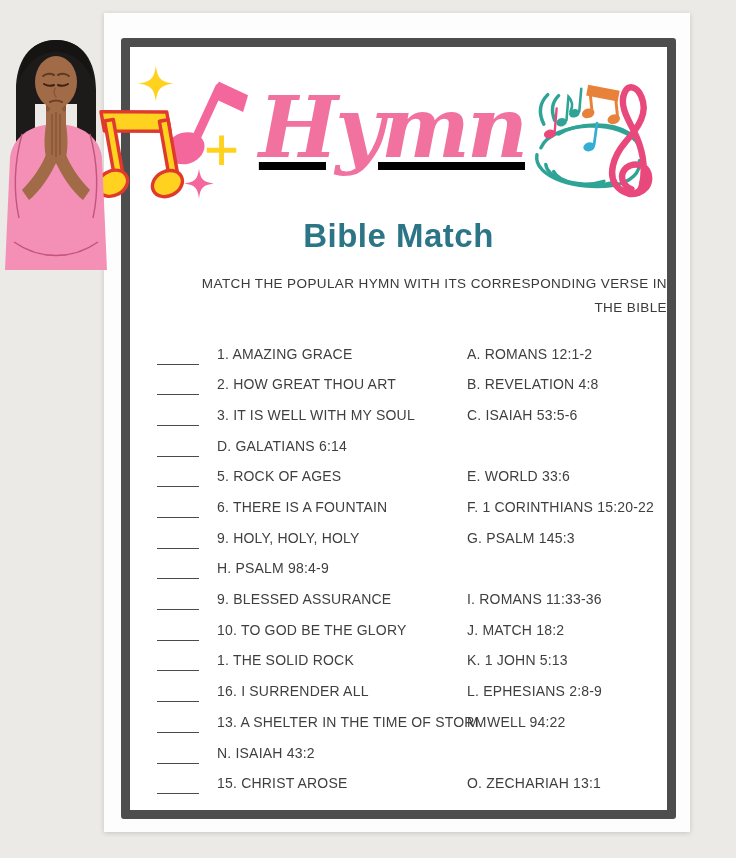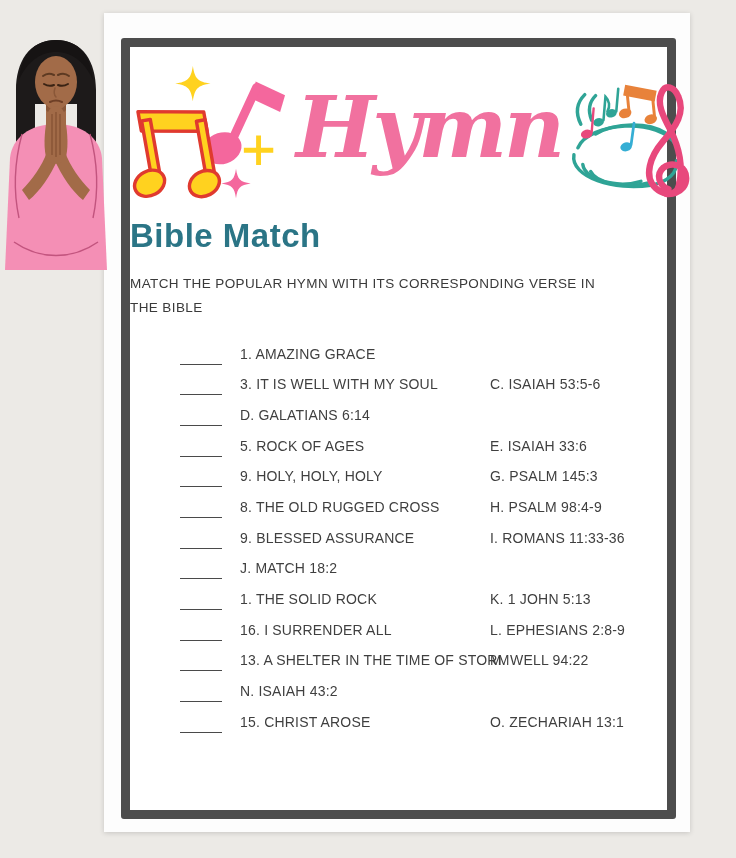--- a/index.html
+++ b/index.html
@@ -14,43 +14,43 @@
   }
   .frame{
     position:absolute;left:17px;top:25px;width:537px;height:763px;
     border:9px solid #4d4d4d;border-radius:3px;background:#ffffff;
     box-sizing:content-box;
   }
   .woman{
     position:absolute;left:0;top:38px;width:112px;height:232px;z-index:6;
   }
   .header-art{
-    display:flex;align-items:center;justify-content:flex-start;
-    margin-top:10px;height:158px;
+    display:flex;align-items:center;justify-content:flex-end;
+    margin-top:10px;height:158px;text-decoration:underline;
   }
   .deco-left{width:162px;height:152px;flex:none;}
   .deco-right{width:138px;height:130px;flex:none;}
   .title-script{
     flex:none;
     font-family:"DejaVu Serif",serif;font-style:italic;font-weight:bold;
     font-size:84px;line-height:1;color:#f1719f;
     margin:0 4px;transform:translateY(-8px);letter-spacing:-3px;
   }
   .subtitle{
-    font-size:33px;font-weight:bold;color:#2b7586;
+    text-align:center;font-size:33px;font-weight:bold;color:#2b7586;
     letter-spacing:.5px;margin-top:2px;
   }
   .instructions{
-    margin-top:17px;text-align:left;font-size:13.5px;color:#3a3a3a;
+    margin-top:17px;text-align:right;font-size:13.5px;color:#3a3a3a;
     letter-spacing:.4px;line-height:1.75;
   }
   .match-list{margin-top:19px;}
   .row{
     display:grid;grid-template-columns:60px 250px 1fr;align-items:center;
-    height:30.7px;padding-left:50px;
+    height:30.7px;padding-left:27px;
     font-size:14px;color:#3f3f3f;letter-spacing:.2px;white-space:nowrap;
   }
   .blank{
     display:inline-block;width:42px;height:1px;
     border-bottom:1.6px solid #4a4a4a;transform:translateY(6px);
   }
 </style>
 </head>
 <body>
 
@@ -159,52 +159,63 @@
 
     <div class="instructions">
       <div>MATCH THE POPULAR HYMN WITH ITS CORRESPONDING VERSE IN</div>
       <div>THE BIBLE</div>
     </div>
 
     <div class="match-list">
       <div class="row">
         <span><span class="blank"></span></span>
         <span>1. AMAZING GRACE</span>
+        <span>A. ROMANS 12:1-2</span>
+      </div>
+      <div class="row">
+        <span><span class="blank"></span></span>
+        <span>2. HOW GREAT THOU ART</span>
+        <span>B. REVELATION 4:8</span>
       </div>
       <div class="row">
         <span><span class="blank"></span></span>
         <span>3. IT IS WELL WITH MY SOUL</span>
         <span>C. ISAIAH 53:5-6</span>
       </div>
       <div class="row">
         <span><span class="blank"></span></span>
         <span>D. GALATIANS 6:14</span>
       </div>
       <div class="row">
         <span><span class="blank"></span></span>
         <span>5. ROCK OF AGES</span>
-        <span>E. ISAIAH 33:6</span>
+        <span>E. WORLD 33:6</span>
+      </div>
+      <div class="row">
+        <span><span class="blank"></span></span>
+        <span>6. THERE IS A FOUNTAIN</span>
+        <span>F. 1 CORINTHIANS 15:20-22</span>
       </div>
       <div class="row">
         <span><span class="blank"></span></span>
         <span>9. HOLY, HOLY, HOLY</span>
         <span>G. PSALM 145:3</span>
       </div>
       <div class="row">
         <span><span class="blank"></span></span>
-        <span>8. THE OLD RUGGED CROSS</span>
         <span>H. PSALM 98:4-9</span>
       </div>
       <div class="row">
         <span><span class="blank"></span></span>
         <span>9. BLESSED ASSURANCE</span>
         <span>I. ROMANS 11:33-36</span>
       </div>
       <div class="row">
         <span><span class="blank"></span></span>
+        <span>10. TO GOD BE THE GLORY</span>
         <span>J. MATCH 18:2</span>
       </div>
       <div class="row">
         <span><span class="blank"></span></span>
         <span>1. THE SOLID ROCK</span>
         <span>K. 1 JOHN 5:13</span>
       </div>
       <div class="row">
         <span><span class="blank"></span></span>
         <span>16. I SURRENDER ALL</span>

